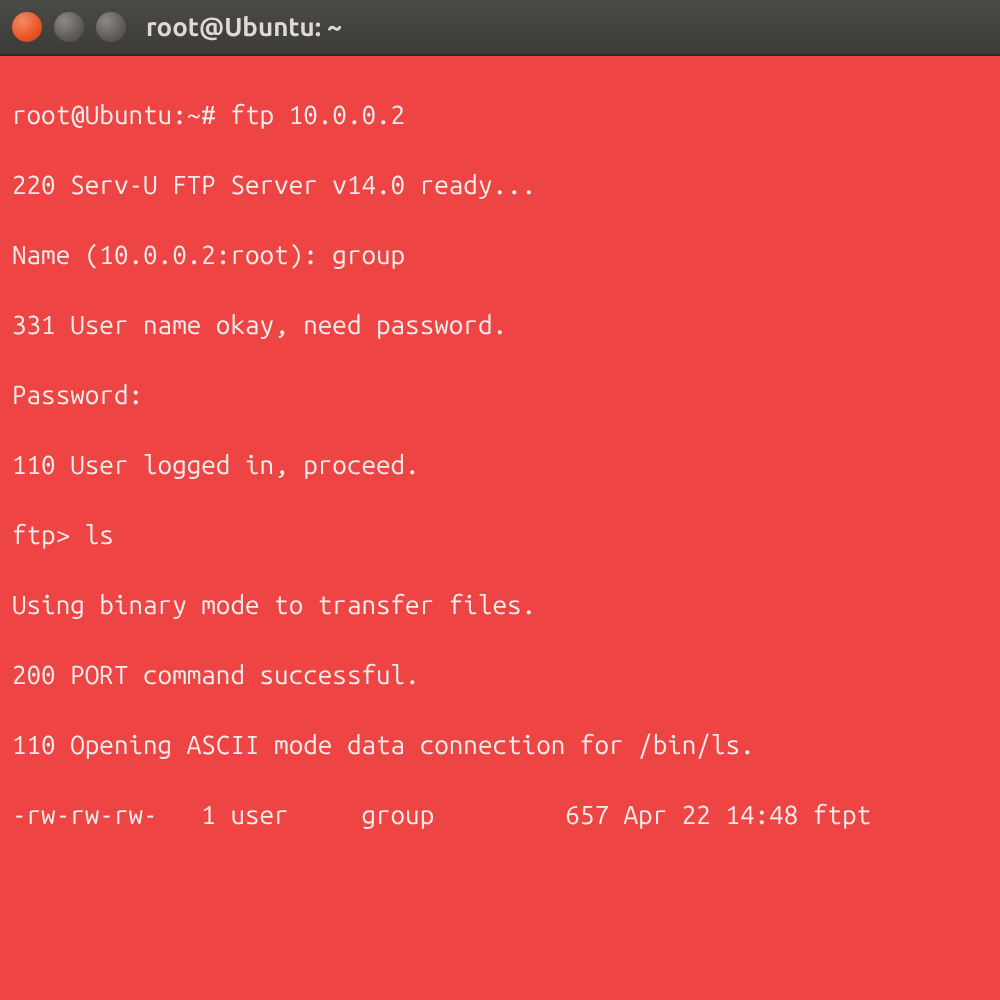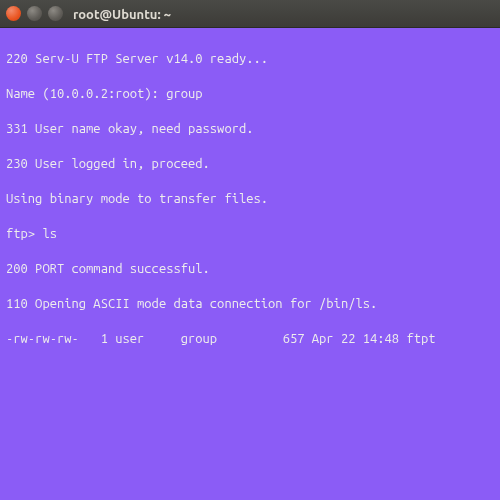--- a/index.html
+++ b/index.html
@@ -6,21 +6,21 @@
     body {
       background: #3c2b33;
       width: 500px;
       height: 500px;
       overflow: hidden;
       font-family: "Ubuntu Mono", "DejaVu Sans Mono", monospace;
     }
     .window {
       width: 500px;
       height: 500px;
-      background: #8b5cf6;
+      background: #ef4444;
       display: flex;
       flex-direction: column;
     }
     .titlebar {
       height: 28px;
       background: linear-gradient(to bottom, #4a4a46 0%, #3c3b37 100%);
       border-bottom: 1px solid #2b2a27;
       display: flex;
       align-items: center;
       padding: 0 6px;
@@ -57,26 +57,28 @@
 
 <div class="window">
   <div class="titlebar">
     <span class="tb-btn tb-close"></span>
     <span class="tb-btn tb-min"></span>
     <span class="tb-btn tb-max"></span>
     <span class="tb-title">root@Ubuntu: ~</span>
   </div>
 
   <div class="terminal">
+<div class="line">root@Ubuntu:~# ftp 10.0.0.2</div>
 <div class="line">220 Serv-U FTP Server v14.0 ready...</div>
 <div class="line">Name (10.0.0.2:root): group</div>
 <div class="line">331 User name okay, need password.</div>
-<div class="line">230 User logged in, proceed.</div>
+<div class="line">Password:</div>
+<div class="line">110 User logged in, proceed.</div>
+<div class="line">ftp&gt; ls</div>
 <div class="line">Using binary mode to transfer files.</div>
-<div class="line">ftp&gt; ls</div>
 <div class="line">200 PORT command successful.</div>
 <div class="line">110 Opening ASCII mode data connection for /bin/ls.</div>
 <div class="line">-rw-rw-rw-   1 user     group         657 Apr 22 14:48 ftpt</div>
 
 
 
 
 
 
 

